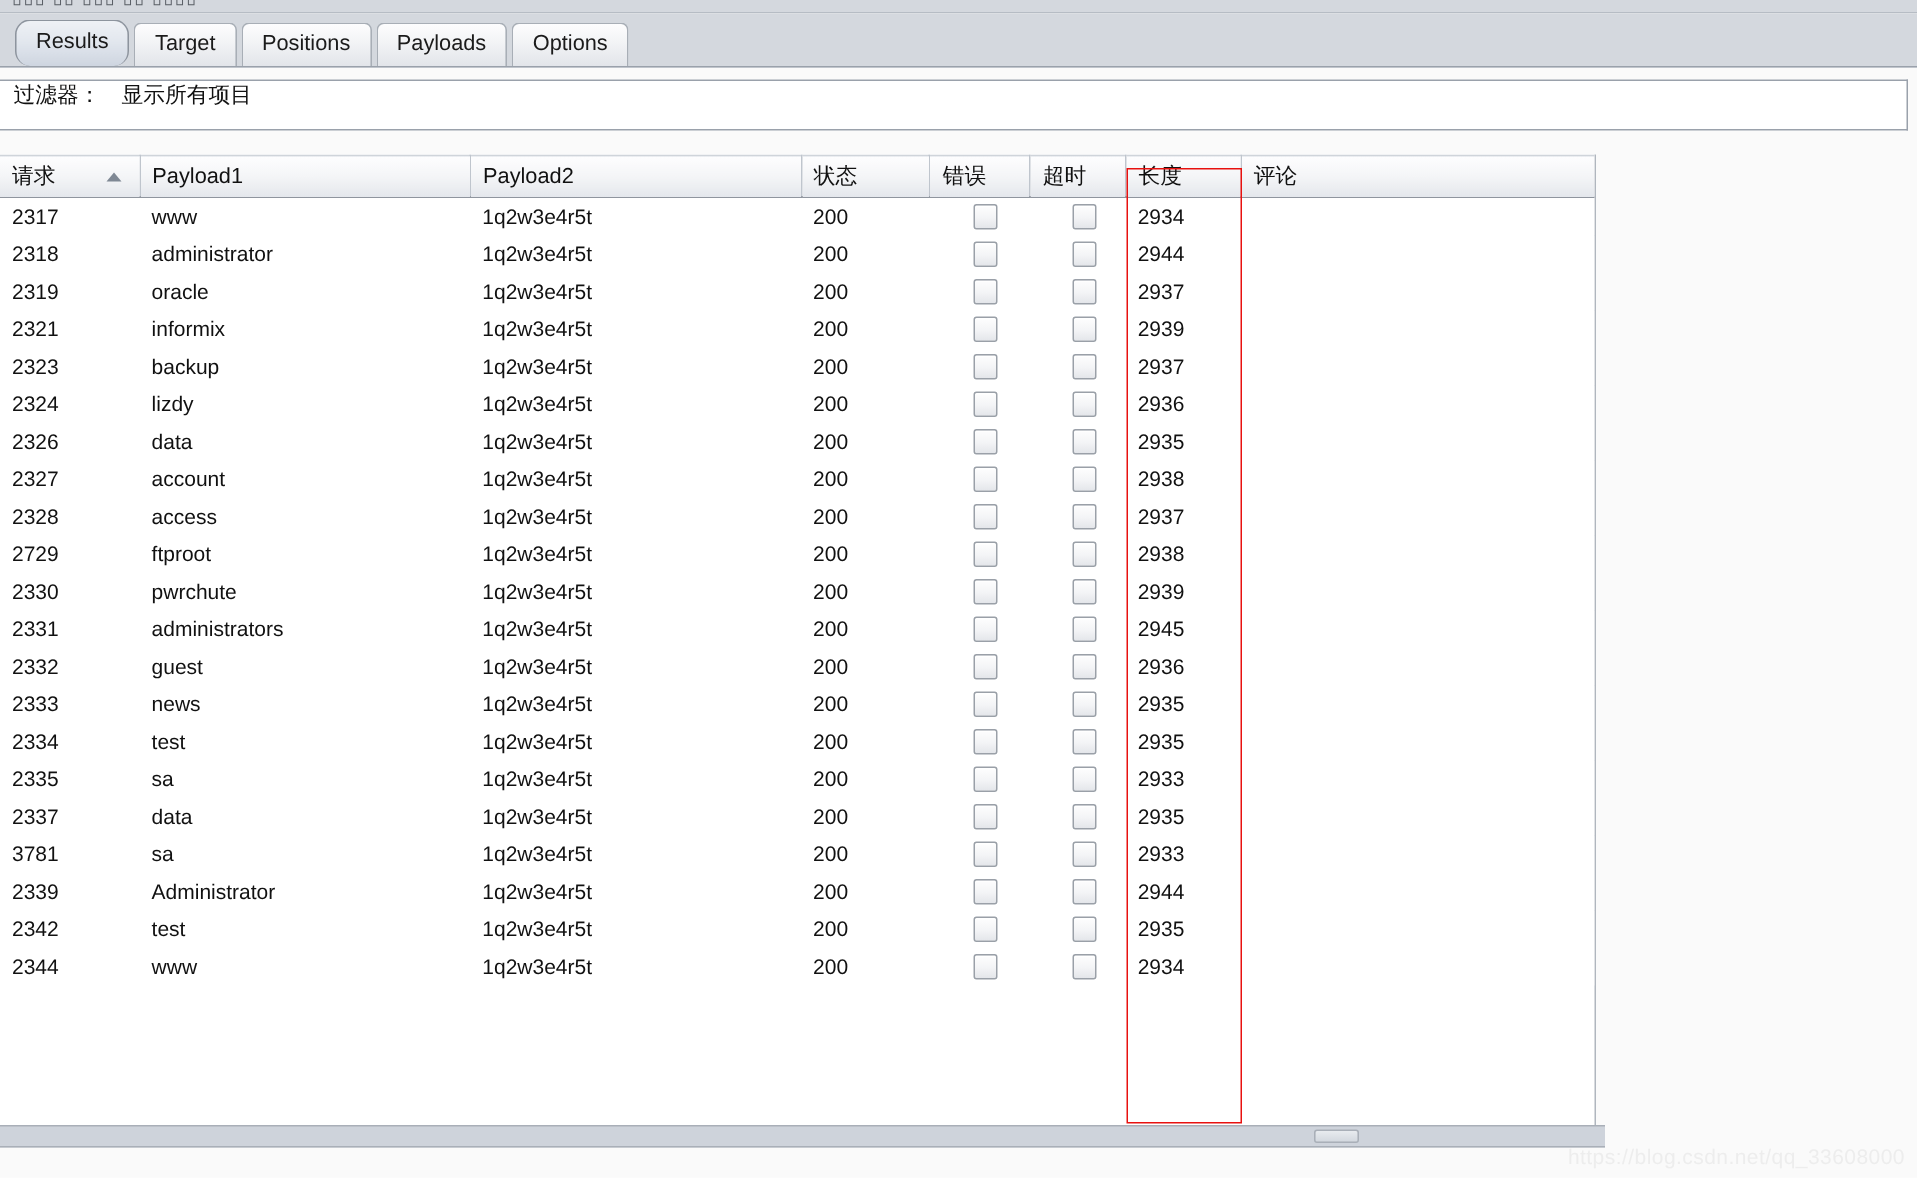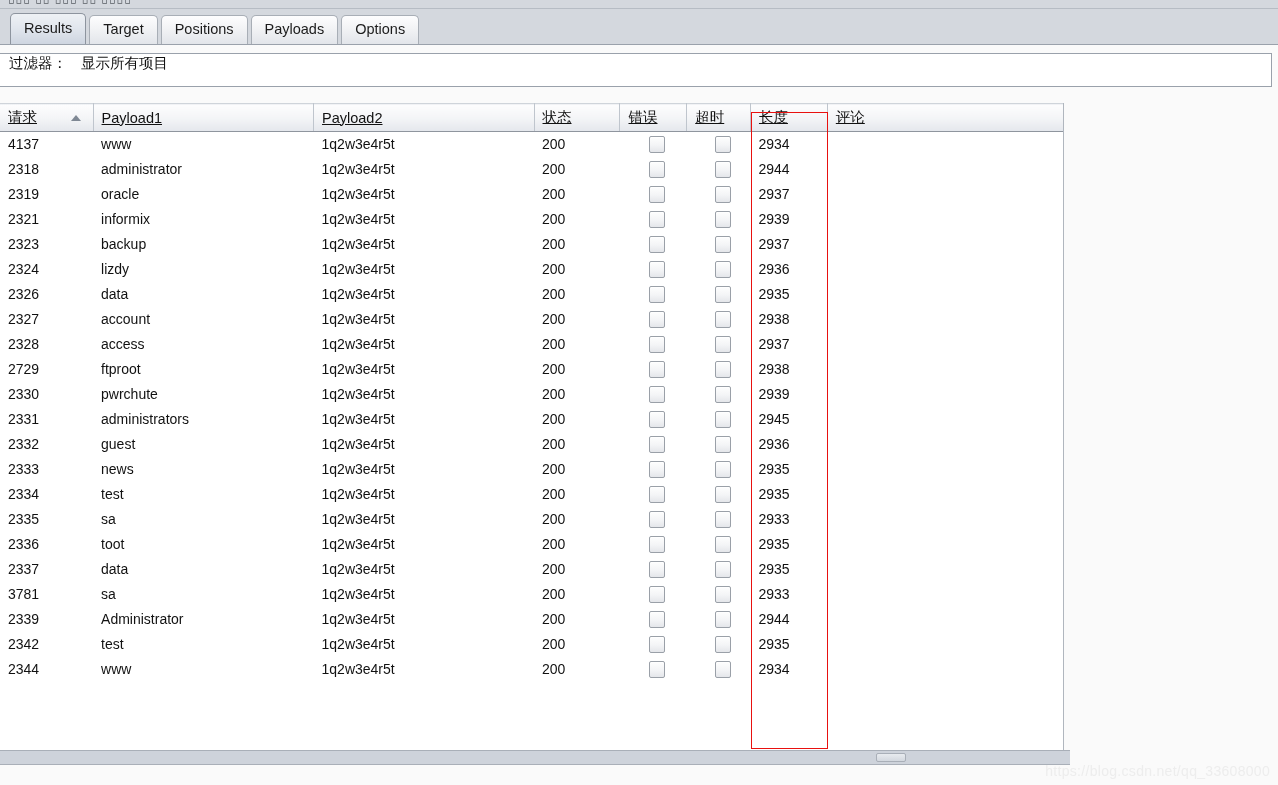--- a/index.html
+++ b/index.html
@@ -73,20 +73,21 @@
     box-sizing: border-box;
     cursor: default;
     white-space: nowrap;
   }
   .tab.active {
     background: linear-gradient(to bottom, #eef1f5 0%, #e2e7ee 45%, #ced5e0 100%);
     border-color: #8d949e;
     height: 31px;
     line-height: 29px;
     font-weight: 400;
+    border-radius: 10px;
   }
   .tab.active::after {
     content: "";
     position: absolute;
     left: 0; bottom: 0;
     width: 0; height: 0;
   }
 
   
   .filterbar {
@@ -131,21 +132,20 @@
     border-right: 1px solid #bfc5cd;
     border-bottom: 1px solid #8f959e;
     border-top: 1px solid #cfd4da;
     font-weight: normal;
     text-align: left;
     padding: 0 0 0 8px;
     box-sizing: border-box;
     position: relative;
     white-space: nowrap;
     font-size: 14.5px;
-    text-decoration: underline;
   }
   table.results thead th.last { border-right: none; }
   .sort-arrow {
     position: absolute;
     right: 12px; top: 11px;
     width: 0; height: 0;
     border-left: 5px solid transparent;
     border-right: 5px solid transparent;
     border-bottom: 6px solid #7f8894;
   }
@@ -259,21 +259,21 @@
             <th><span>Payload2</span></th>
             <th><span>状态</span></th>
             <th><span>错误</span></th>
             <th><span>超时</span></th>
             <th><span>长度</span></th>
             <th class="last"><span>评论</span></th>
           </tr>
       </thead>
       <tbody id="body-host">
           <tr>
-            <td>4137</td>
+            <td>2317</td>
             <td>www</td>
             <td>1q2w3e4r5t</td>
             <td>200</td>
             <td class="center"><span class="chk"></span></td>
             <td class="center"><span class="chk"></span></td>
             <td>2934</td>
             <td></td>
           </tr>
           <tr>
             <td>2318</td>
@@ -416,30 +416,20 @@
             <td></td>
           </tr>
           <tr>
             <td>2335</td>
             <td>sa</td>
             <td>1q2w3e4r5t</td>
             <td>200</td>
             <td class="center"><span class="chk"></span></td>
             <td class="center"><span class="chk"></span></td>
             <td>2933</td>
-            <td></td>
-          </tr>
-          <tr>
-            <td>2336</td>
-            <td>toot</td>
-            <td>1q2w3e4r5t</td>
-            <td>200</td>
-            <td class="center"><span class="chk"></span></td>
-            <td class="center"><span class="chk"></span></td>
-            <td>2935</td>
             <td></td>
           </tr>
           <tr>
             <td>2337</td>
             <td>data</td>
             <td>1q2w3e4r5t</td>
             <td>200</td>
             <td class="center"><span class="chk"></span></td>
             <td class="center"><span class="chk"></span></td>
             <td>2935</td>

